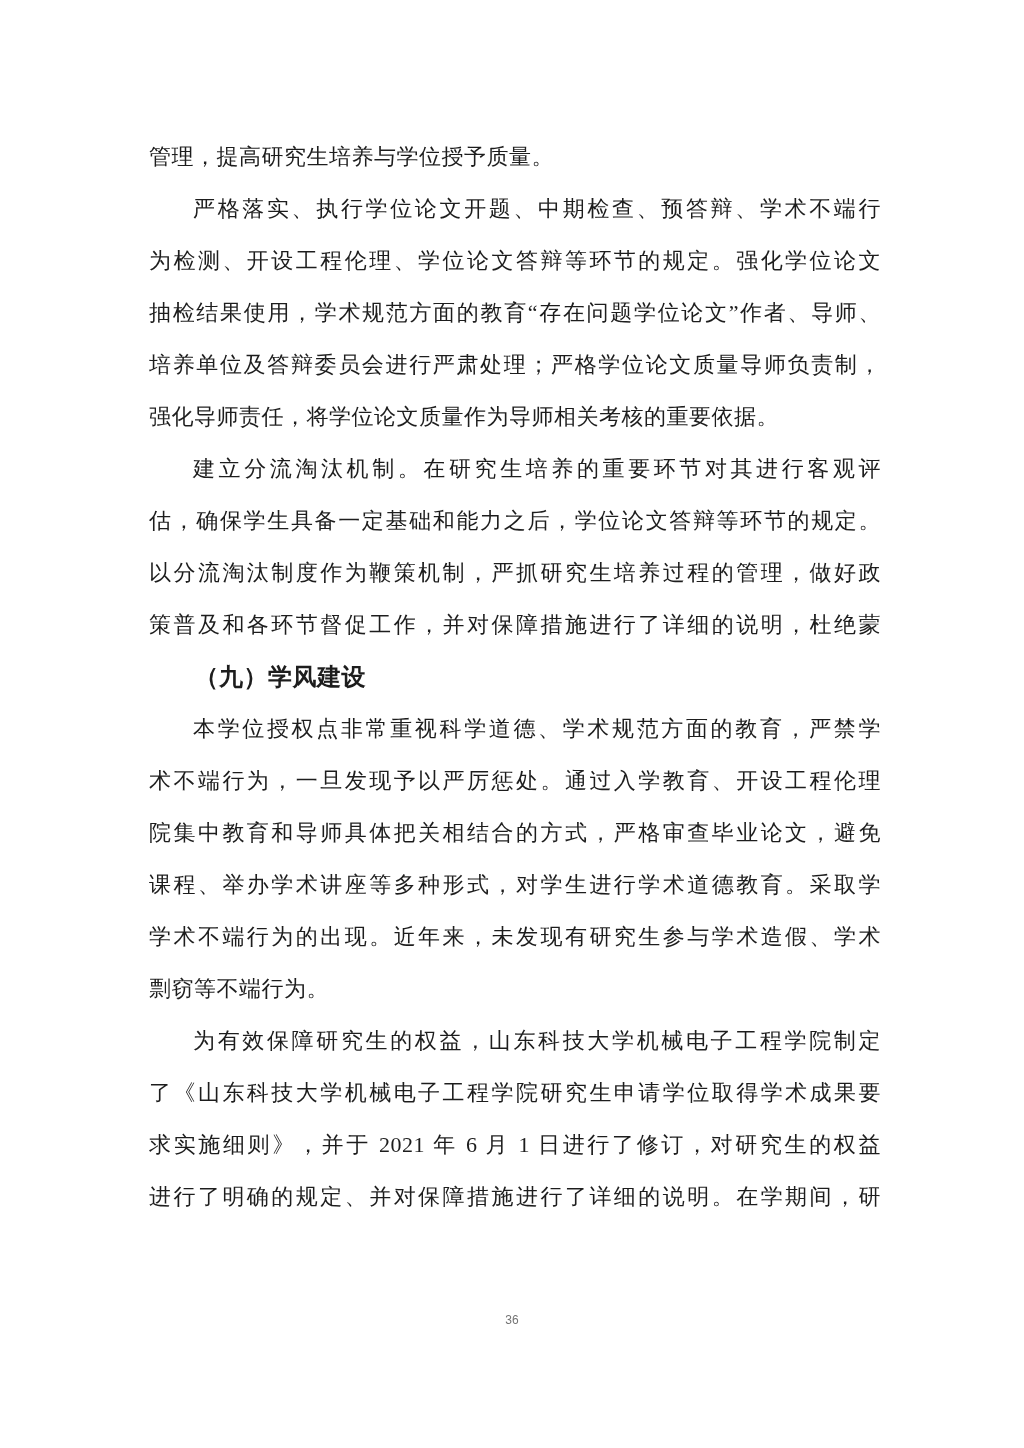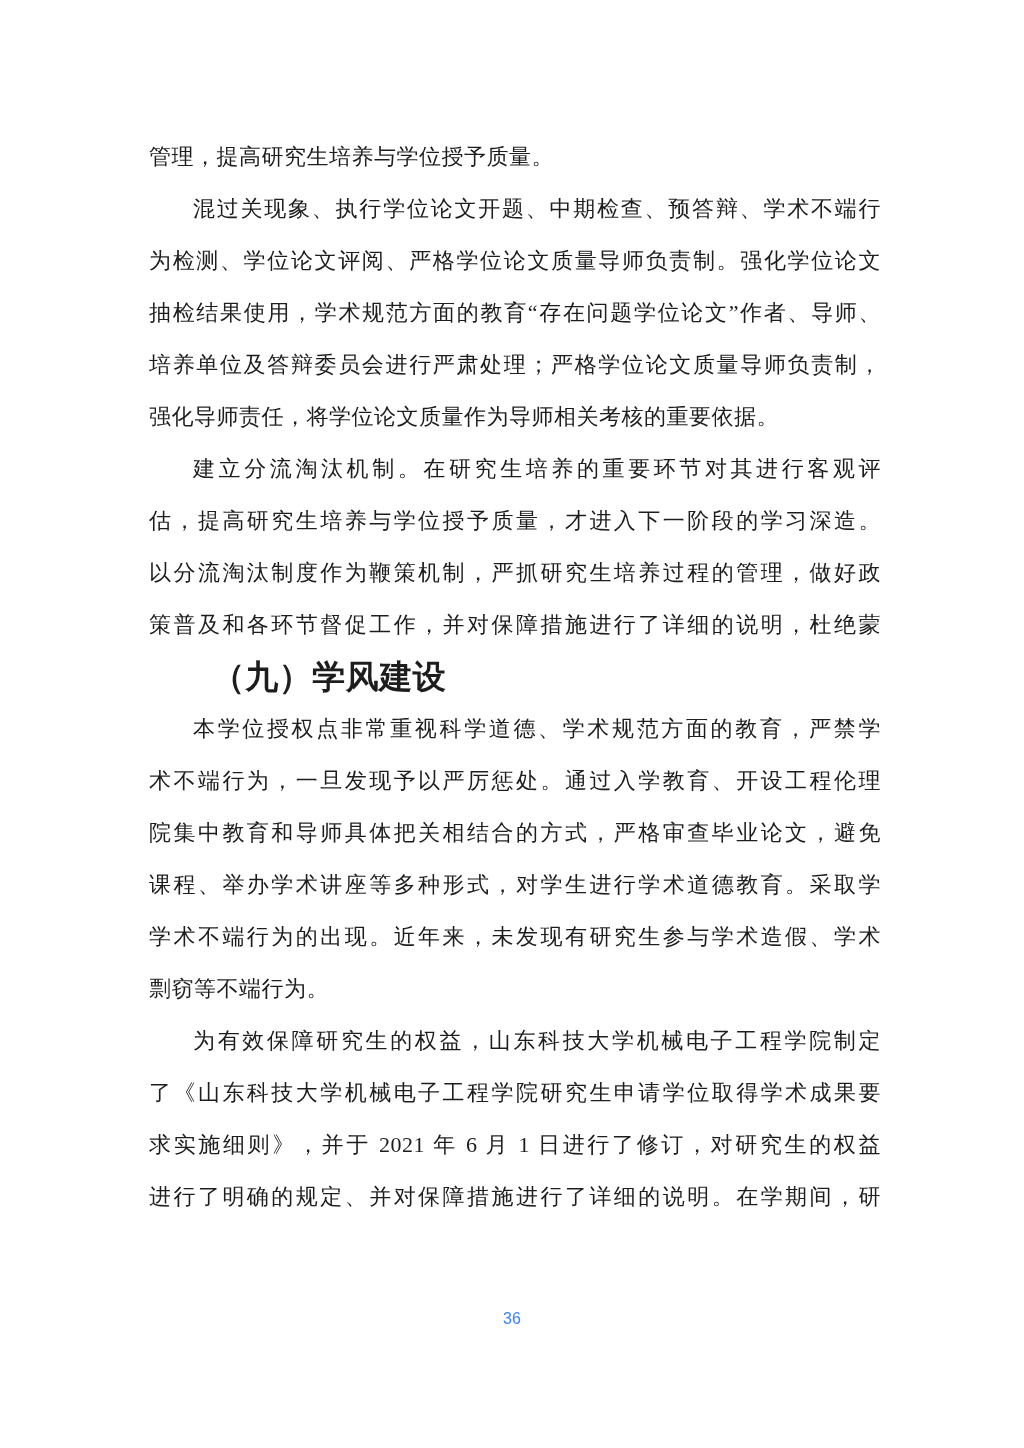--- a/index.html
+++ b/index.html
@@ -36,56 +36,56 @@
   }
   .line.indent {
     text-indent: 2em;
   }
   .line.endline {
     text-align: left;
     text-align-last: left;
   }
   .heading .line {
     font-weight: bold;
-    font-size: 33px;
+    font-size: 24px;
     text-align: center;
     text-align-last: left;
     text-indent: 1.9em;
   }
   .footer {
     position: absolute;
     top: 1310px;
     left: 0;
     width: 1024px;
     text-align: center;
   }
   .footer span {
     font-family: "Liberation Sans", "DejaVu Sans", sans-serif;
-    font-size: 16px;
-    color: #3b82f6;
+    font-size: 12px;
+    color: #737373;
   }
 </style>
 </head>
 <body>
 
 <div class="page">
   <main class="content">
       <div class="paragraph">
         <div class="line endline">管理，提高研究生培养与学位授予质量。</div>
       </div>
       <div class="paragraph">
-        <div class="line indent">混过关现象、执行学位论文开题、中期检查、预答辩、学术不端行</div>
-        <div class="line">为检测、学位论文评阅、严格学位论文质量导师负责制。强化学位论文</div>
+        <div class="line indent">严格落实、执行学位论文开题、中期检查、预答辩、学术不端行</div>
+        <div class="line">为检测、开设工程伦理、学位论文答辩等环节的规定。强化学位论文</div>
         <div class="line">抽检结果使用，学术规范方面的教育“存在问题学位论文”作者、导师、</div>
         <div class="line">培养单位及答辩委员会进行严肃处理；严格学位论文质量导师负责制，</div>
         <div class="line endline">强化导师责任，将学位论文质量作为导师相关考核的重要依据。</div>
       </div>
       <div class="paragraph">
         <div class="line indent">建立分流淘汰机制。在研究生培养的重要环节对其进行客观评</div>
-        <div class="line">估，提高研究生培养与学位授予质量，才进入下一阶段的学习深造。</div>
+        <div class="line">估，确保学生具备一定基础和能力之后，学位论文答辩等环节的规定。</div>
         <div class="line">以分流淘汰制度作为鞭策机制，严抓研究生培养过程的管理，做好政</div>
         <div class="line">策普及和各环节督促工作，并对保障措施进行了详细的说明，杜绝蒙</div>
       </div>
       <div class="heading">
         <div class="line indent">（九）学风建设</div>
       </div>
       <div class="paragraph">
         <div class="line indent">本学位授权点非常重视科学道德、学术规范方面的教育，严禁学</div>
         <div class="line">术不端行为，一旦发现予以严厉惩处。通过入学教育、开设工程伦理</div>
         <div class="line">院集中教育和导师具体把关相结合的方式，严格审查毕业论文，避免</div>

